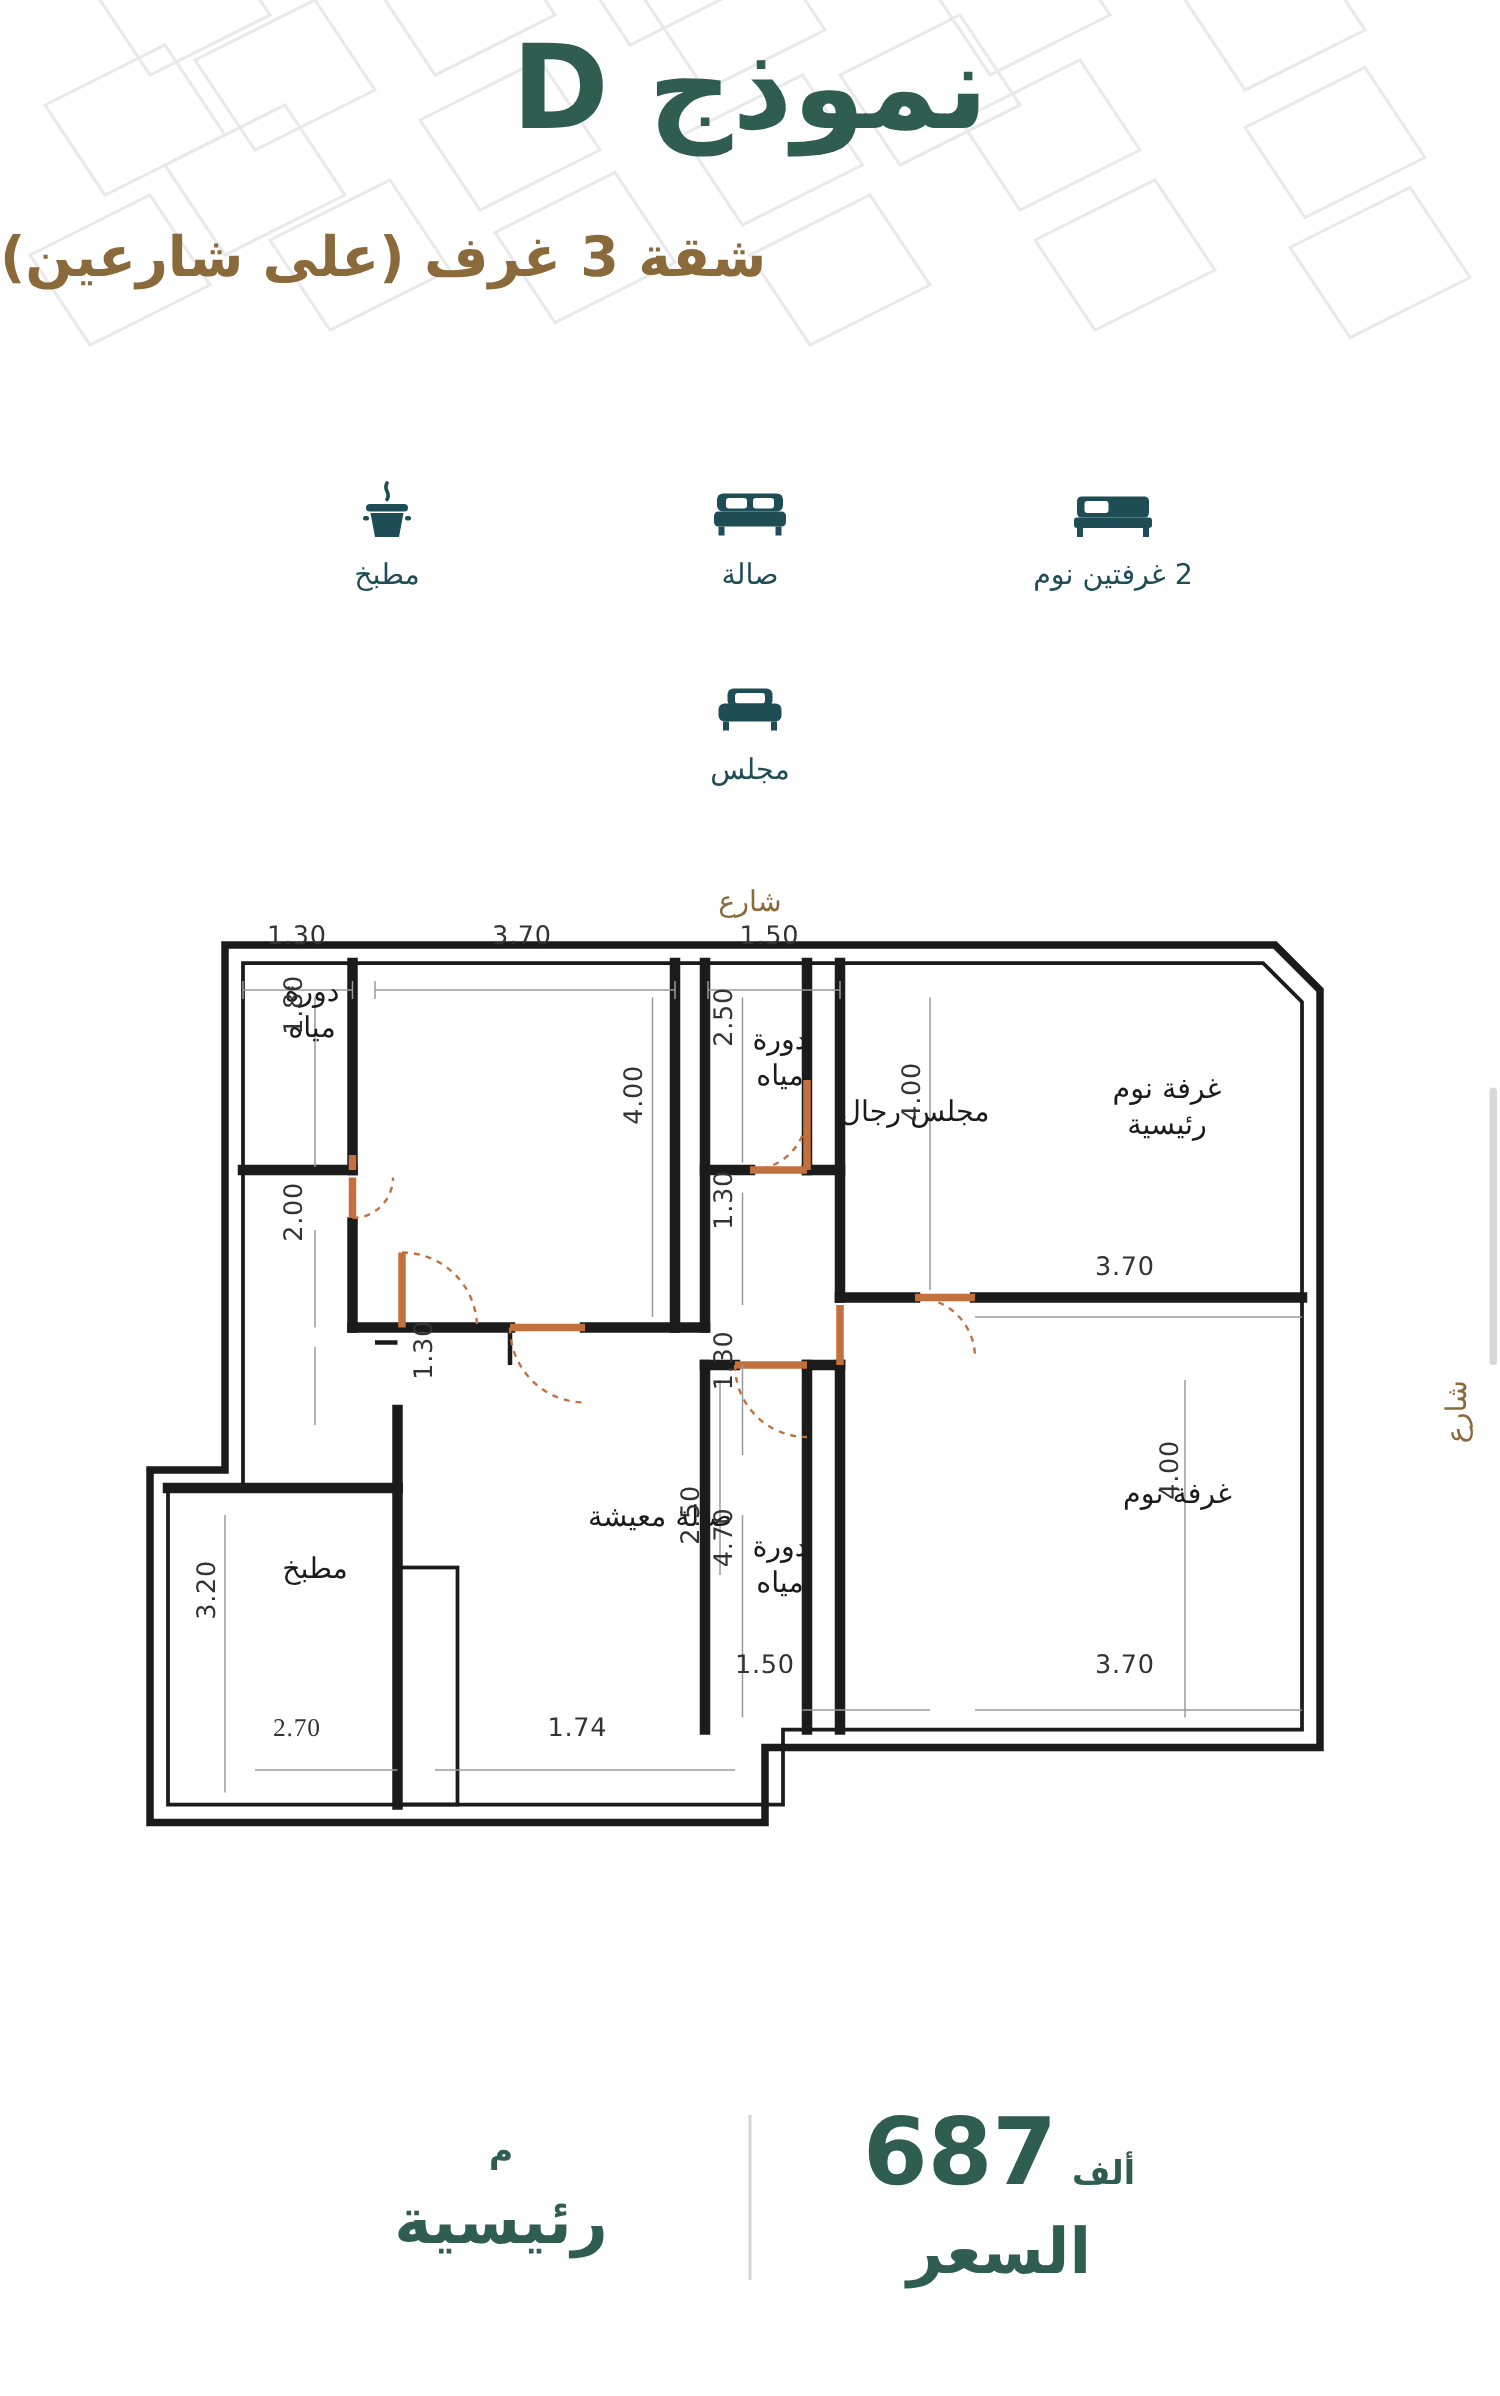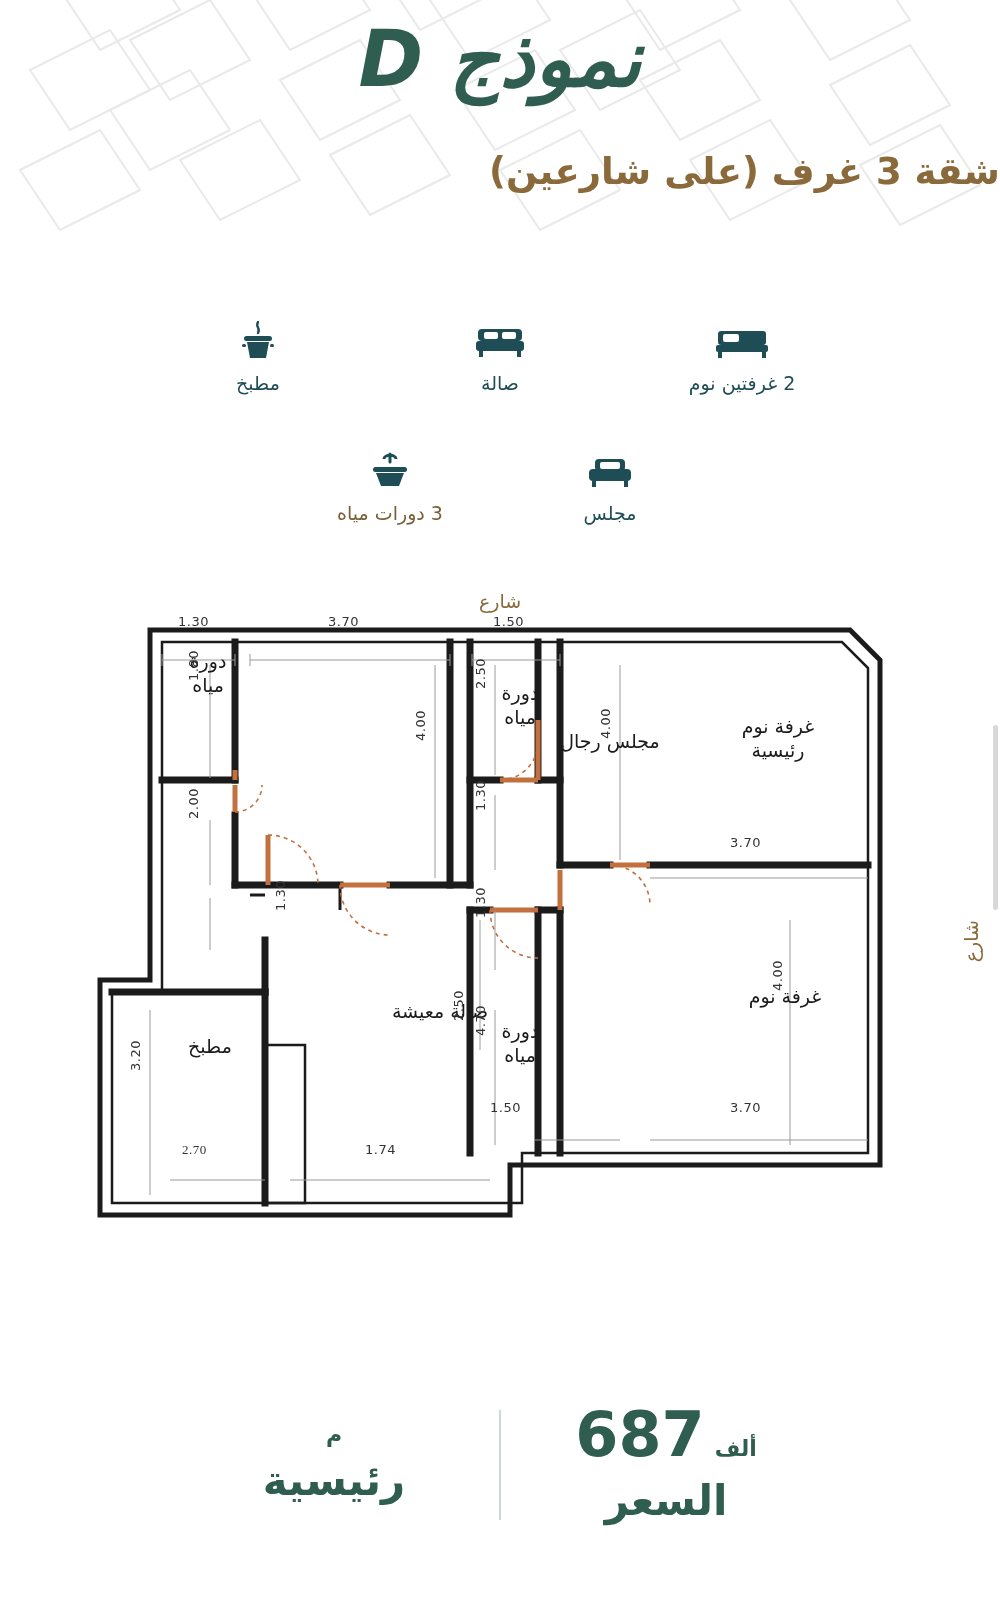--- a/index.html
+++ b/index.html
@@ -29,26 +29,25 @@
   
   .title {
     position: absolute;
     top: 14px; left: 0; width: 1000px;
     text-align: center;
     font-size: 78px;
     font-weight: bold;
     color: #2f5d4f;
     letter-spacing: -1px;
     direction: rtl;
-    font-style: italic;
   }
   .subtitle {
     position: absolute;
     top: 150px; left: 0; width: 1000px;
-    text-align: right;
+    text-align: left;
     font-size: 37px;
     font-weight: bold;
     color: #8a6a3a;
     direction: rtl;
   }
 
   
   .features-row {
     position: absolute;
     left: 0; width: 1000px;
@@ -110,21 +109,21 @@
     direction: rtl;
     text-align: center;
     font-size: 19px;
     color: #1b1b1b;
     line-height: 1.25;
     white-space: pre-line;
     pointer-events: none;
   }
   .dim {
     position: absolute;
-    font-size: 13px;
+    font-size: 17px;
     color: #333;
     font-family: "DejaVu Sans", "Liberation Sans", sans-serif;
     letter-spacing: 0.5px;
   }
   .dim.v { writing-mode: vertical-rl; transform: rotate(180deg); }
 
   
   .footer {
     position: absolute;
     bottom: 72px; left: 0; width: 1000px;
@@ -253,31 +252,20 @@
         <svg width="50" height="38" viewBox="0 0 50 38" xmlns="http://www.w3.org/2000/svg">
           <rect x="10" y="6" width="30" height="12" rx="4" fill="#1f4d56"></rect>
           <rect x="15" y="9" width="20" height="7" rx="2" fill="#ffffff"></rect>
           <rect x="4" y="16" width="42" height="12" rx="4" fill="#1f4d56"></rect>
           <rect x="7" y="28" width="4" height="6" fill="#1f4d56"></rect>
           <rect x="39" y="28" width="4" height="6" fill="#1f4d56"></rect>
         </svg>
       </div>
       <div class="flabel">مجلس</div>
     </div>
-    <div class="feature">
-      <div class="ficon">
-        <svg width="44" height="44" viewBox="0 0 44 44" xmlns="http://www.w3.org/2000/svg">
-          <path d="M22 4 L22 12" stroke="#1f4d56" stroke-width="3" stroke-linecap="round"></path>
-          <path d="M16 9 C16 4 28 4 28 9" stroke="#1f4d56" stroke-width="3" fill="none"></path>
-          <rect x="5" y="17" width="34" height="5" rx="2.5" fill="#1f4d56"></rect>
-          <path d="M8 23 L36 23 L31 36 L13 36 Z" fill="#1f4d56"></path>
-        </svg>
-      </div>
-      <div class="flabel">3 دورات مياه</div>
-    </div>
   </div>
 
   <div class="plan-wrap">
 
     <div class="street-top">شارع</div>
     <div class="street-right">شارع</div>
 
     <svg class="plan-svg" width="820" height="620" viewBox="0 0 820 620" xmlns="http://www.w3.org/2000/svg">
 
       <g stroke="#1b1b1b" fill="none">

